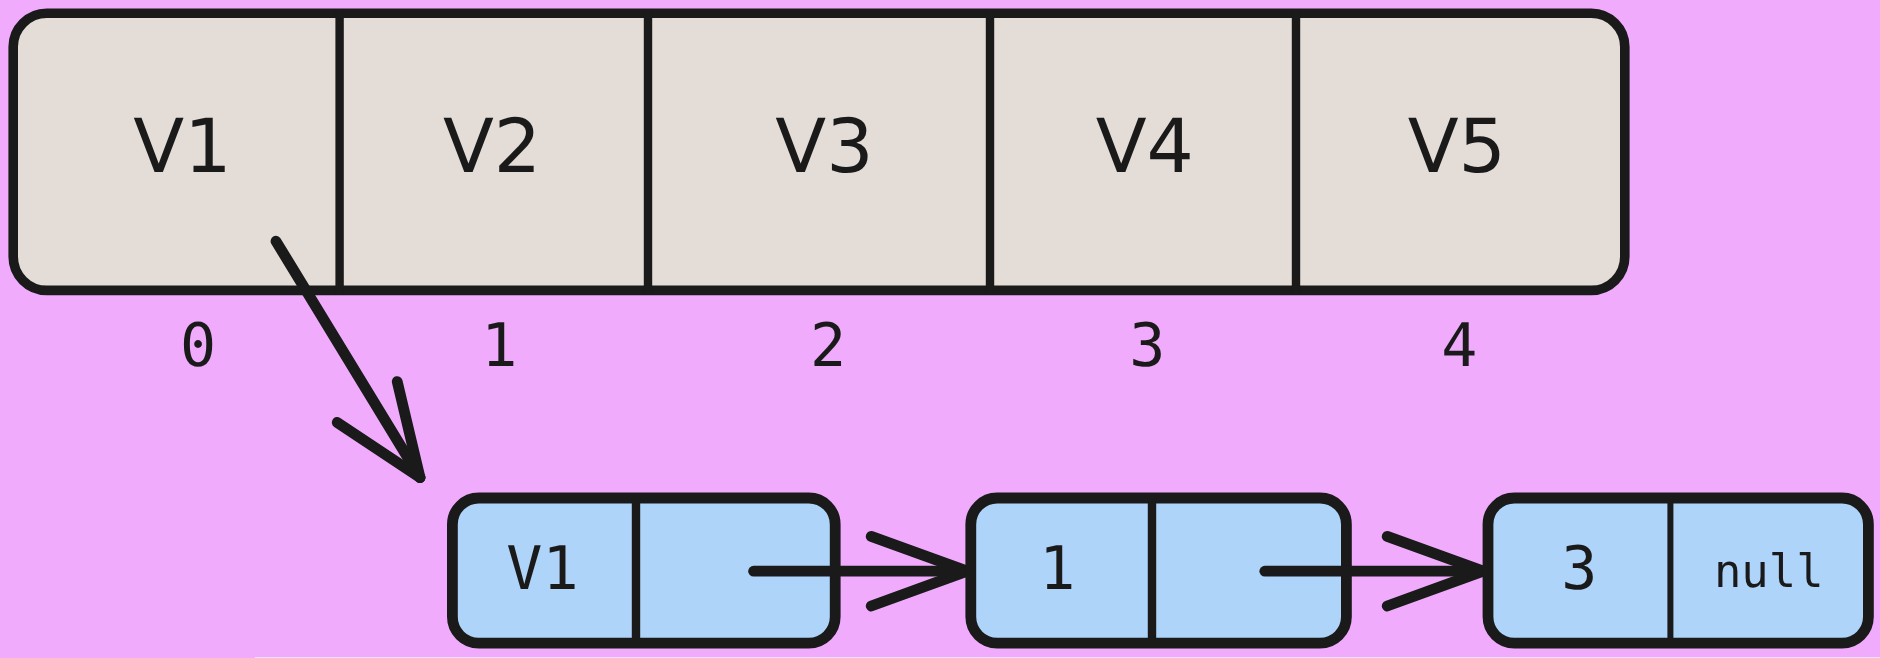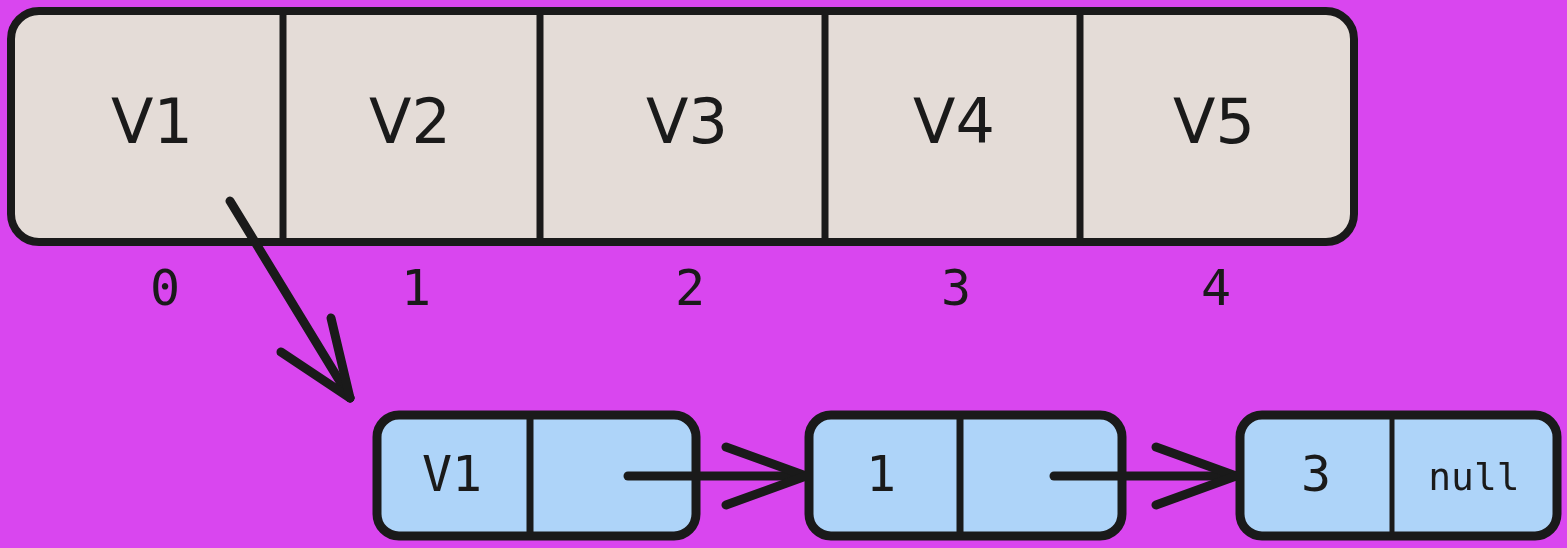--- a/index.html
+++ b/index.html
@@ -4,21 +4,21 @@
 <style>
   html, body {
     margin: 0;
     padding: 0;
     background: #ffffff;
   }
   #canvas {
     position: relative;
     width: 1567px;
     height: 548px;
-    background: #d946ef;
+    background: #f0abfc;
     overflow: hidden;
     font-family: "DejaVu Sans", sans-serif;
   }
   #canvas svg.layer {
     position: absolute;
     top: 0;
     left: 0;
     width: 1567px;
     height: 548px;
   }

